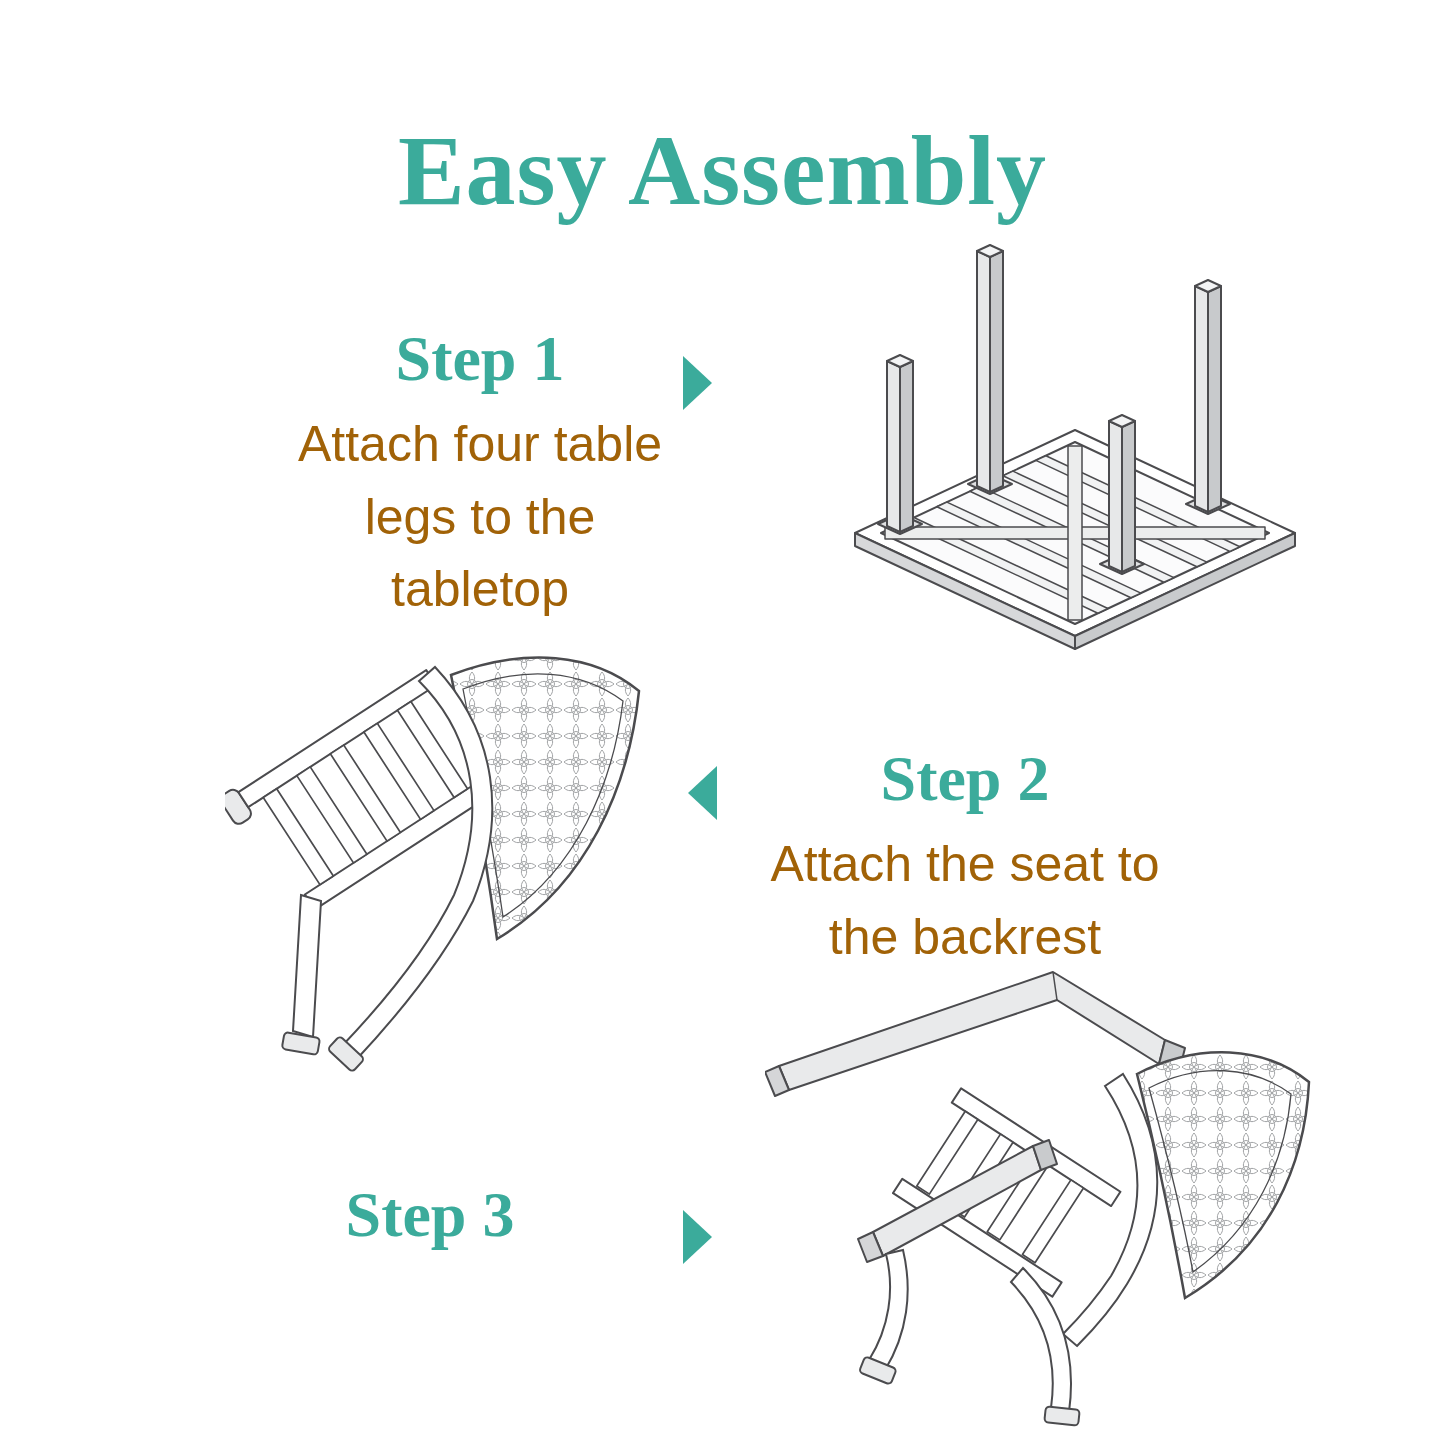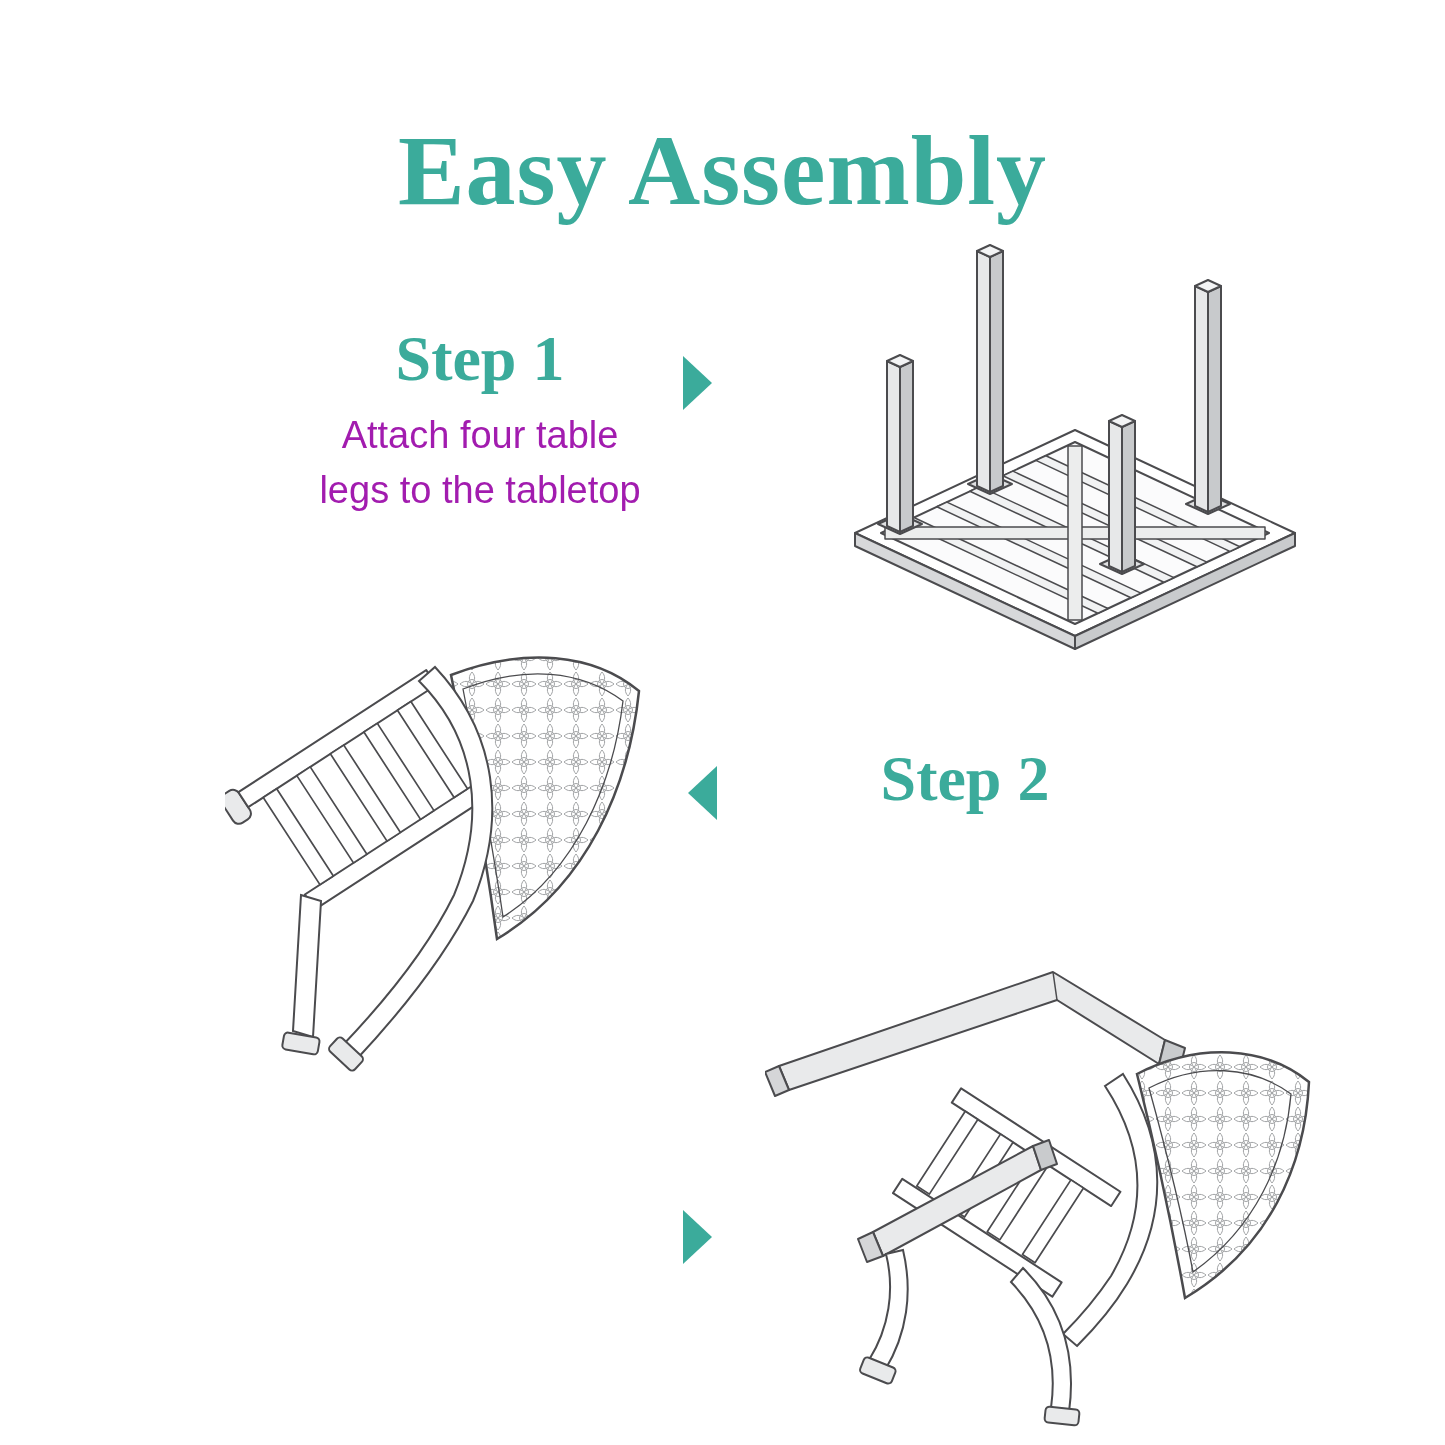--- a/index.html
+++ b/index.html
@@ -11,21 +11,21 @@
     position:absolute;top:46px;left:0;width:100%;
     text-align:center;font-family:"Liberation Serif", serif;font-weight:bold;
     font-size:100px;color:#3BAB9B;letter-spacing:1px;
   }
   .step-block{position:absolute;}
   .step-label{
     font-family:"Liberation Serif", serif;font-weight:bold;
     font-size:64px;color:#3BAB9B;margin:0 0 12px 0;
   }
   .step-desc{
-    font-size:38px;color:#a21caf;line-height:1.45;white-space:pre-line;margin:0;
+    font-size:50px;color:#a16207;line-height:1.45;white-space:pre-line;margin:0;
   }
   #step1-block{left:280px;top:322px;width:400px;text-align:center;}
   #step2-block{left:750px;top:742px;width:430px;text-align:center;}
   #step3-block{left:185px;top:1178px;width:490px;text-align:center;}
   .arrow{position:absolute;width:0;height:0;}
   .arrow-right{
     border-top:27px solid transparent;border-bottom:27px solid transparent;
     border-left:29px solid #3BAB9B;
   }
   .arrow-left{
@@ -88,20 +88,22 @@
     <path d="M260 374 L282 384 L304 374 L282 364 Z" fill="#dfe0e2"></path>
     <path d="M269 231 L282 237 L282 382 L269 376 Z" fill="#e7e8e9"></path>
     <path d="M282 237 L295 231 L295 376 L282 382 Z" fill="#c8cacc"></path>
     <path d="M269 231 L282 225 L295 231 L282 237 Z" fill="#f3f4f5"></path>
   </g>
 </svg>
 
 <div class="arrow arrow-left" id="arrow2"></div>
 <div class="step-block" id="step2-block">
   <h2 class="step-label">Step 2</h2>
+  <p class="step-desc">Attach the seat to
+the backrest</p>
 </div>
 
 <svg class="illus" id="illus-backrest" viewBox="0 0 440 460">
   <defs>
     <pattern id="floralB" width="26" height="26" patternUnits="userSpaceOnUse">
       <rect width="26" height="26" fill="#ffffff"></rect>
       <g fill="none" stroke="#a2a4a6" stroke-width="1">
         <circle cx="13" cy="13" r="4.5"></circle>
         <path d="M13 1 C16.5 5 16.5 9 13 13 C9.5 9 9.5 5 13 1 Z"></path>
         <path d="M13 25 C16.5 21 16.5 17 13 13 C9.5 17 9.5 21 13 25 Z"></path>
@@ -128,20 +130,21 @@
   <path d="M238 44 C300 20 356 25 398 56 C388 140 350 226 278 272 C267 196 253 122 238 44 Z" fill="none" stroke="#4b4b4e" stroke-width="1.3"></path>
 
   <path d="M210 22 C272 88 282 172 248 256 C220 312 175 368 130 416 L 116 402 C 160 356 203 303 229 250 C 261 172 252 94 194 36 Z" fill="#ffffff" stroke="#4b4b4e" stroke-width="2"></path>
   <rect x="104" y="400" width="34" height="18" rx="4" transform="rotate(43 121 409)" fill="#e9eaeb" stroke="#4b4b4e" stroke-width="2"></rect>
 
   <path d="M76 250 L96 256 L88 392 L68 386 Z" fill="#ffffff" stroke="#4b4b4e" stroke-width="2"></path>
   <rect x="58" y="390" width="36" height="17" rx="4" transform="rotate(10 76 398)" fill="#e9eaeb" stroke="#4b4b4e" stroke-width="2"></rect>
 </svg>
 
 <div class="step-block" id="step3-block">
+  <h2 class="step-label">Step 3</h2>
 </div>
 <div class="arrow arrow-right" id="arrow3"></div>
 
 <svg class="illus" id="illus-chair" viewBox="0 0 570 480">
   <defs>
     <pattern id="floralC" width="26" height="26" patternUnits="userSpaceOnUse">
       <rect width="26" height="26" fill="#ffffff"></rect>
       <g fill="none" stroke="#a2a4a6" stroke-width="1">
         <circle cx="13" cy="13" r="4.5"></circle>
         <path d="M13 1 C16.5 5 16.5 9 13 13 C9.5 9 9.5 5 13 1 Z"></path>

